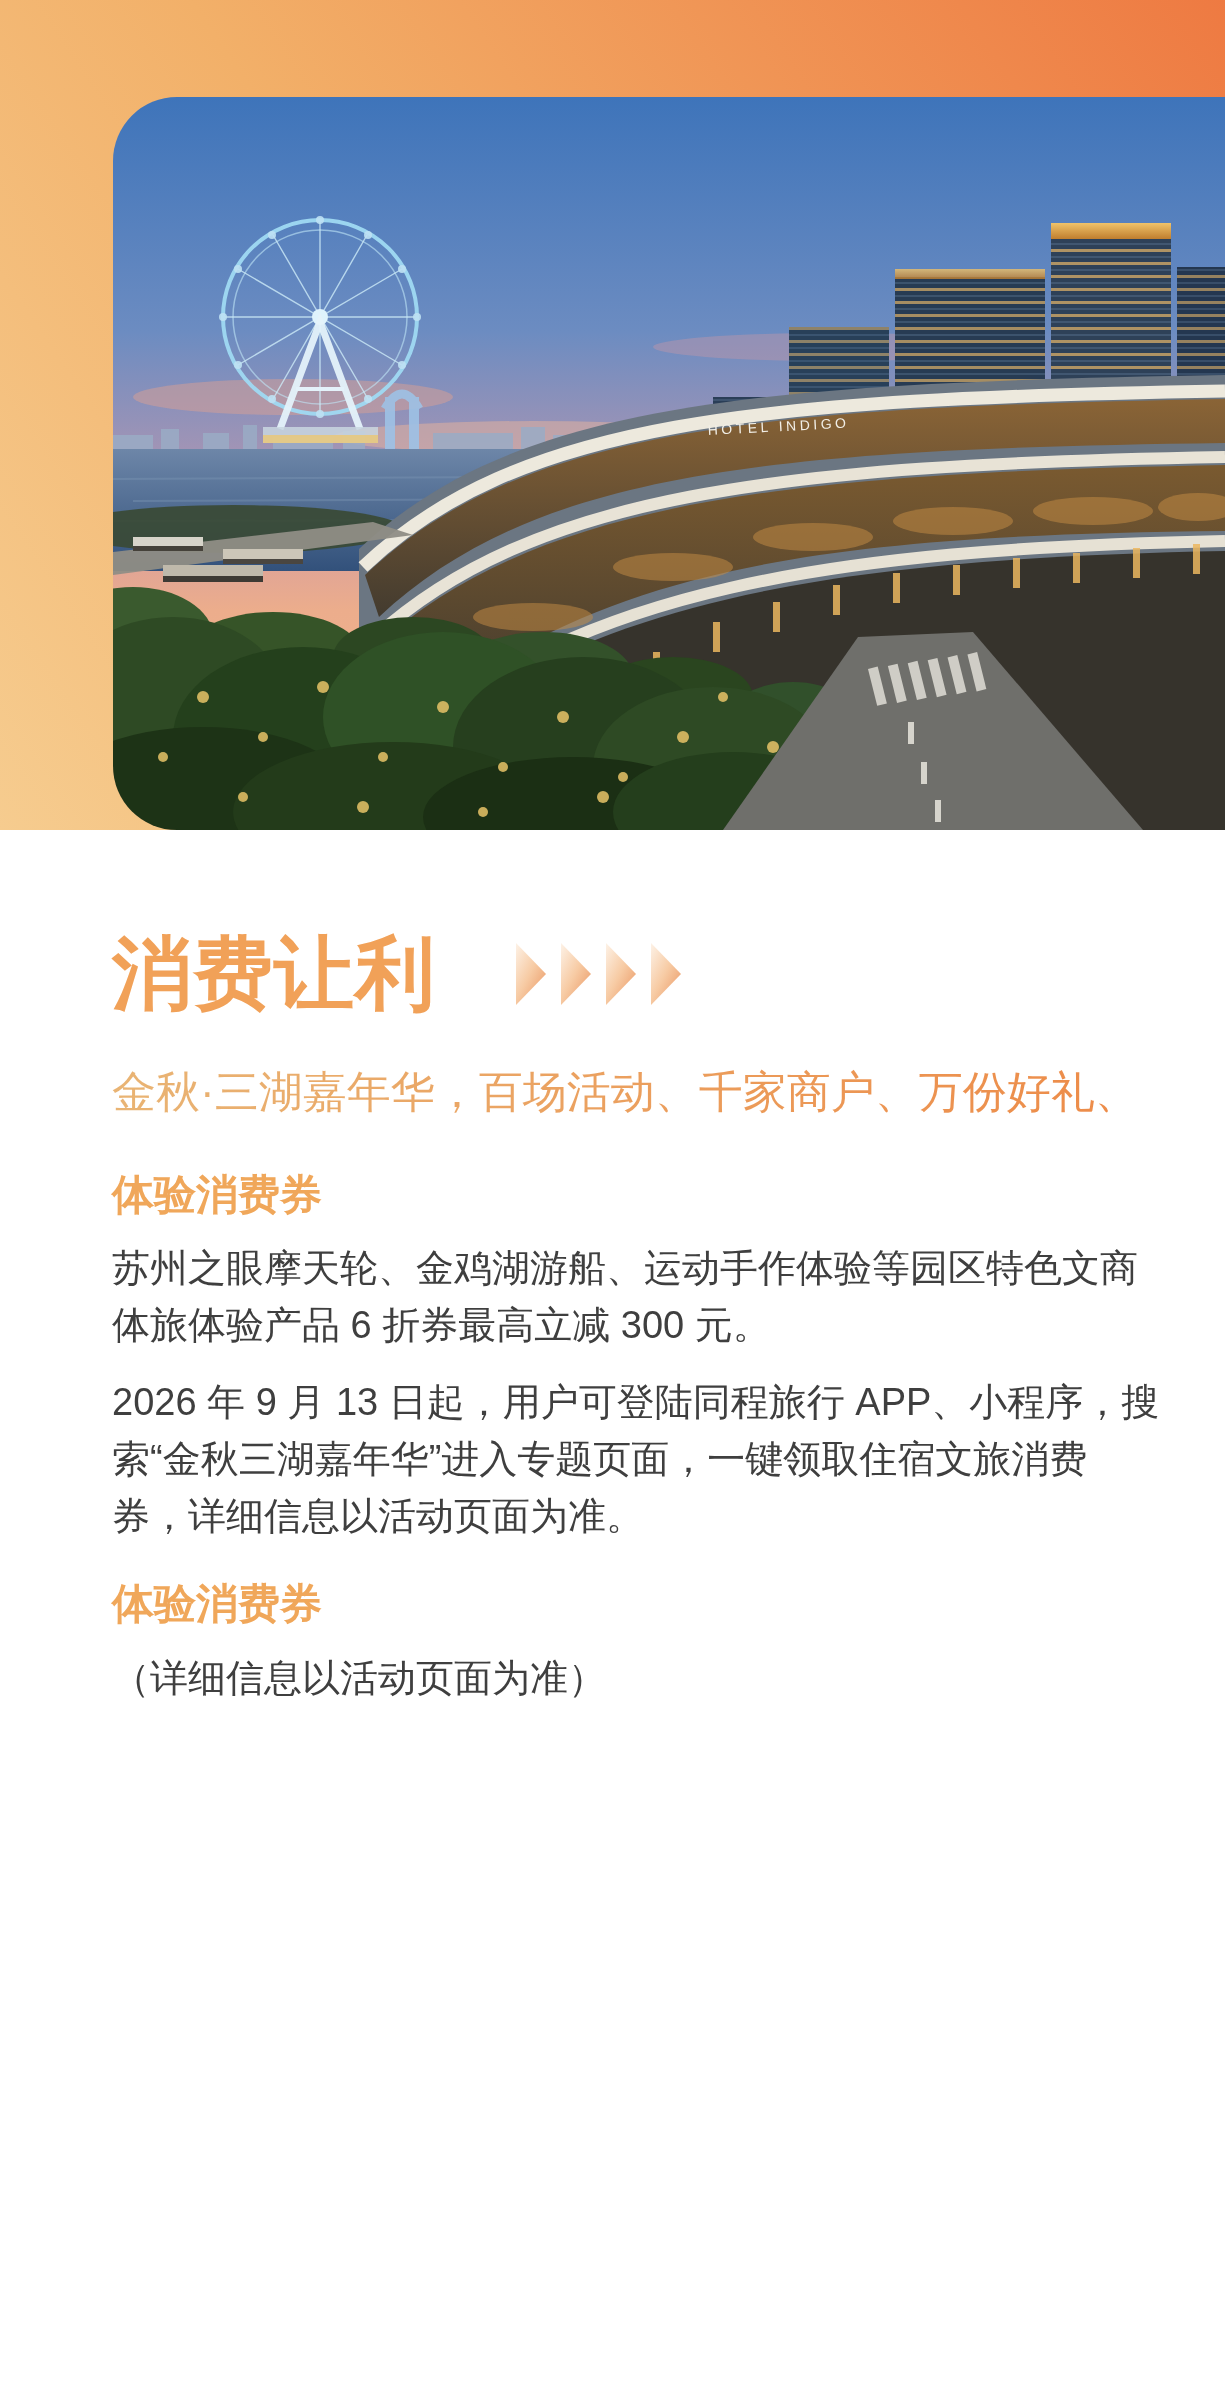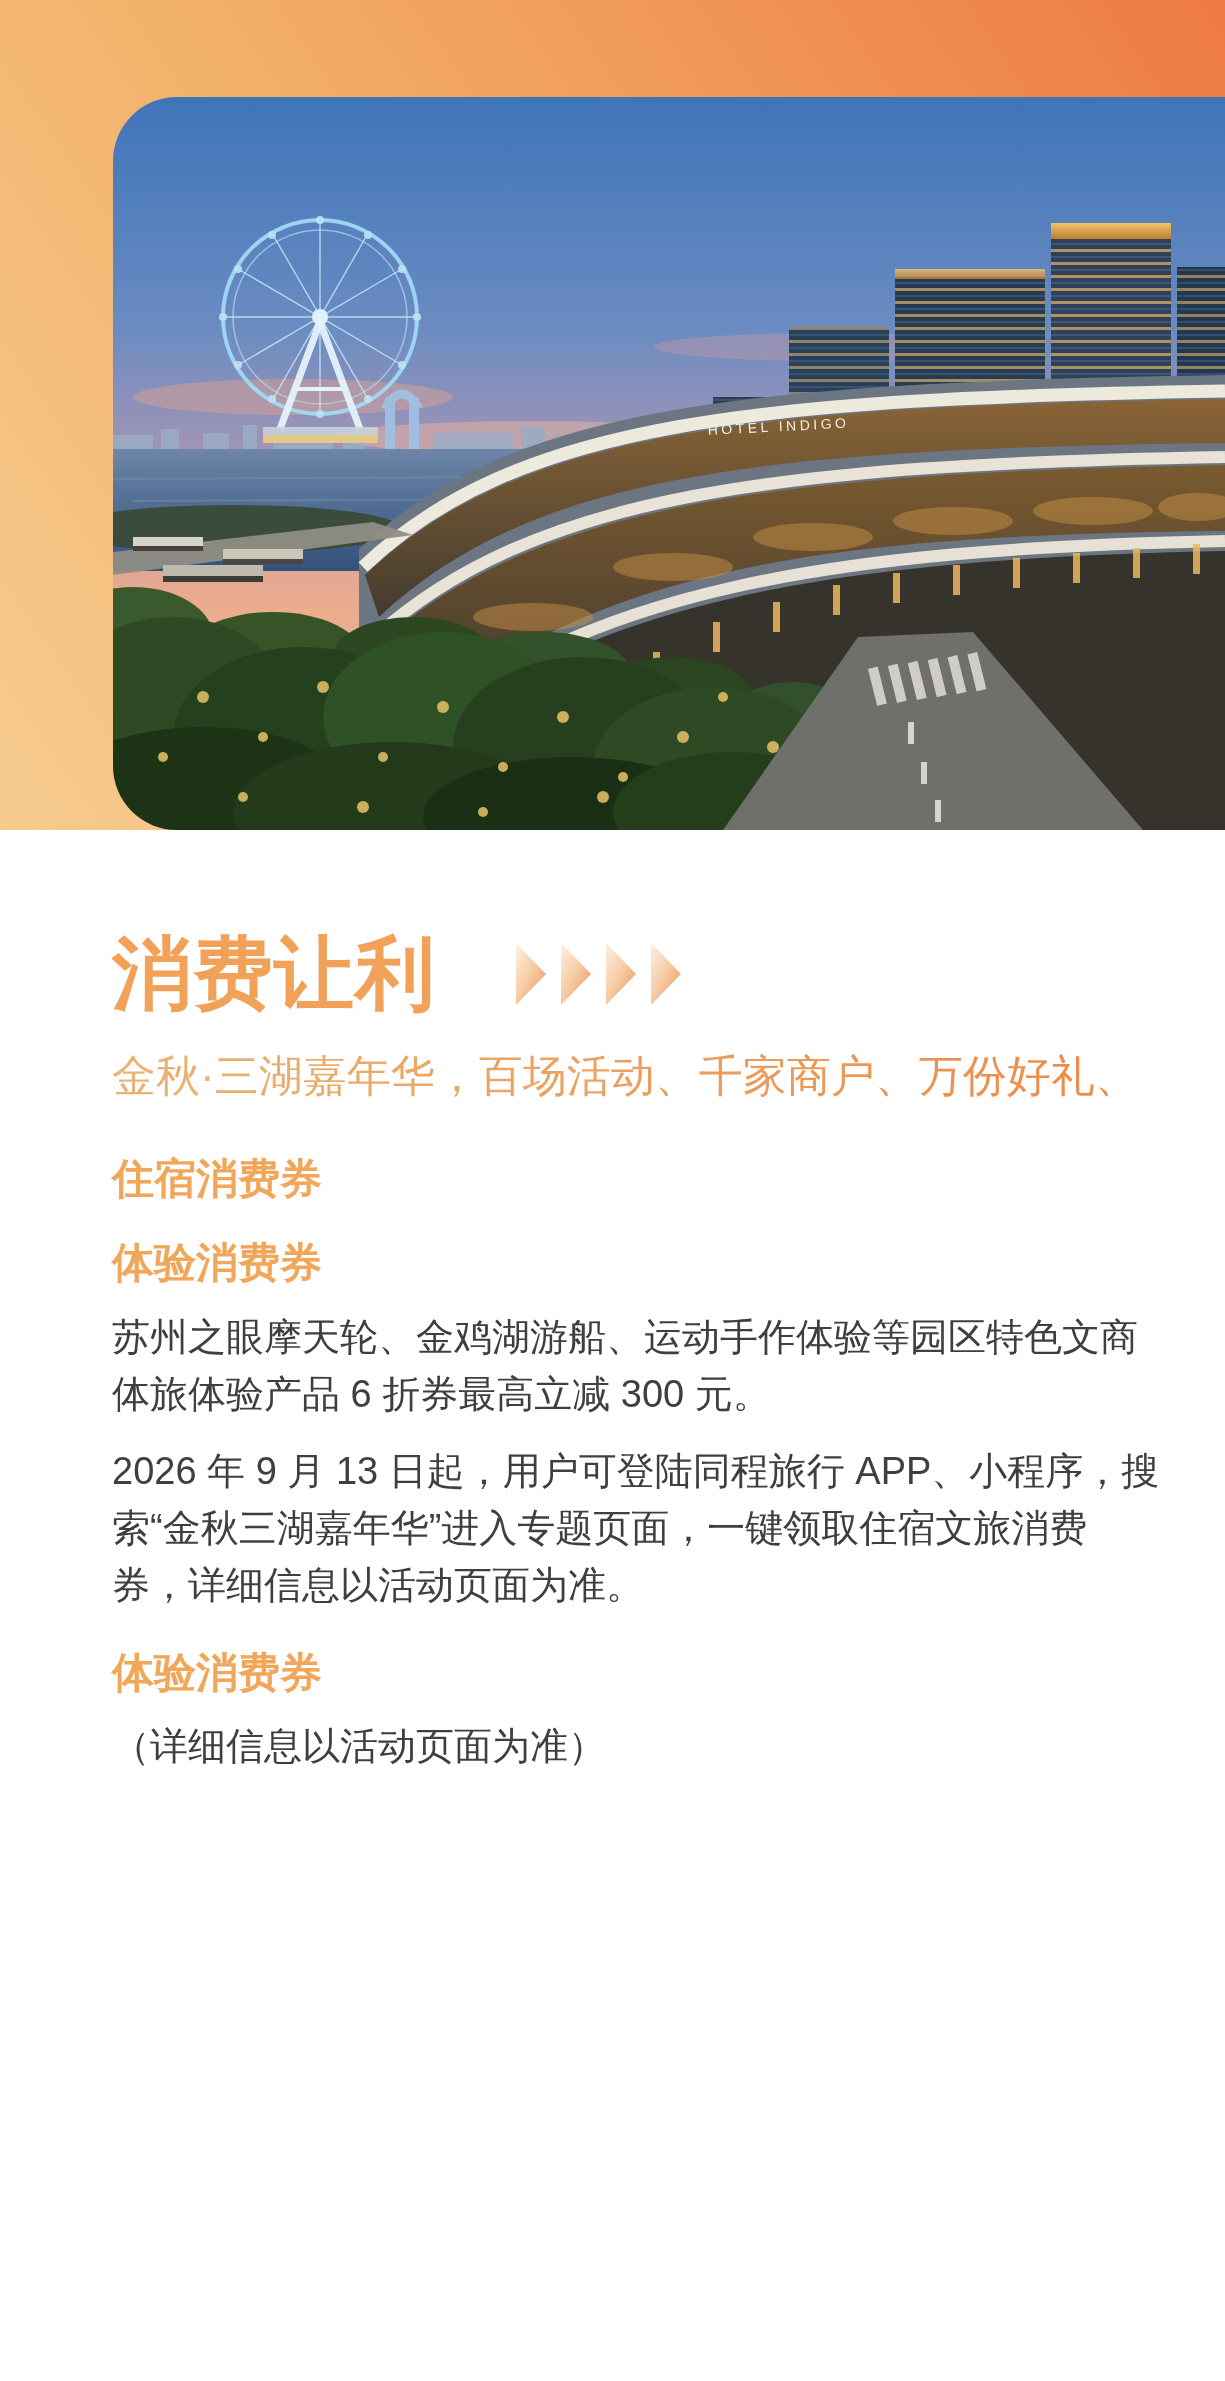--- a/index.html
+++ b/index.html
@@ -8,21 +8,21 @@
 
   
   .hero{position:relative;width:1225px;height:830px;
         background:linear-gradient(56deg,#F6CC8F 0%,#F2B069 42%,#EE7A42 100%);}
   .photo{position:absolute;left:113px;top:97px;right:0;bottom:0;
          border-radius:64px 0 0 64px;overflow:hidden;}
   .photo svg{display:block;width:100%;height:100%;}
 
   
   .content{padding:104px 62px 0 112px;}
-  .title-row{display:flex;align-items:center;margin:0 0 18px 0;gap:16px;}
+  .title-row{display:flex;align-items:center;margin:0 0 34px 0;gap:16px;}
   .title{font-size:80px;font-weight:bold;color:#F1A158;line-height:1;letter-spacing:1px;}
   .arrows{display:flex;gap:15px;margin-left:64px;}
   .arrow{width:30px;height:62px;display:block;
          background:linear-gradient(118deg,#FDF2E7 0%,#F7CBA4 48%,#E8905A 100%);
          clip-path:polygon(0 0,100% 50%,0 100%);}
   .intro{margin:0 0 14px 0;}
   .intro .line{display:block;font-size:44px;font-weight:normal;line-height:88px;
          white-space:nowrap;
          background-image:linear-gradient(90deg,#E9B474 0%,#ED8A47 100%);
          background-size:1051px 100%;background-repeat:no-repeat;
@@ -255,21 +255,20 @@
         <i class="arrow"></i>
         <i class="arrow"></i>
       </span>
     </h1>
 
     <p class="intro">
       <span class="line">金秋·三湖嘉年华，百场活动、千家商户、万份好礼、</span>
     </p>
 
     <section>
-      <h2 class="sec-heading">住宿消费券</h2>
     </section>
 
     <section>
       <h2 class="sec-heading">体验消费券</h2>
       <p class="body-p">苏州之眼摩天轮、金鸡湖游船、运动手作体验等园区特色文商体旅体验产品 6 折券最高立减 300 元。</p>
       <p class="body-p">2026 年 9 月 13 日起，用户可登陆同程旅行 APP、小程序，搜索“金秋三湖嘉年华”进入专题页面，一键领取住宿文旅消费券，详细信息以活动页面为准。</p>
     </section>
 
     <section>
       <h2 class="sec-heading">体验消费券</h2>

